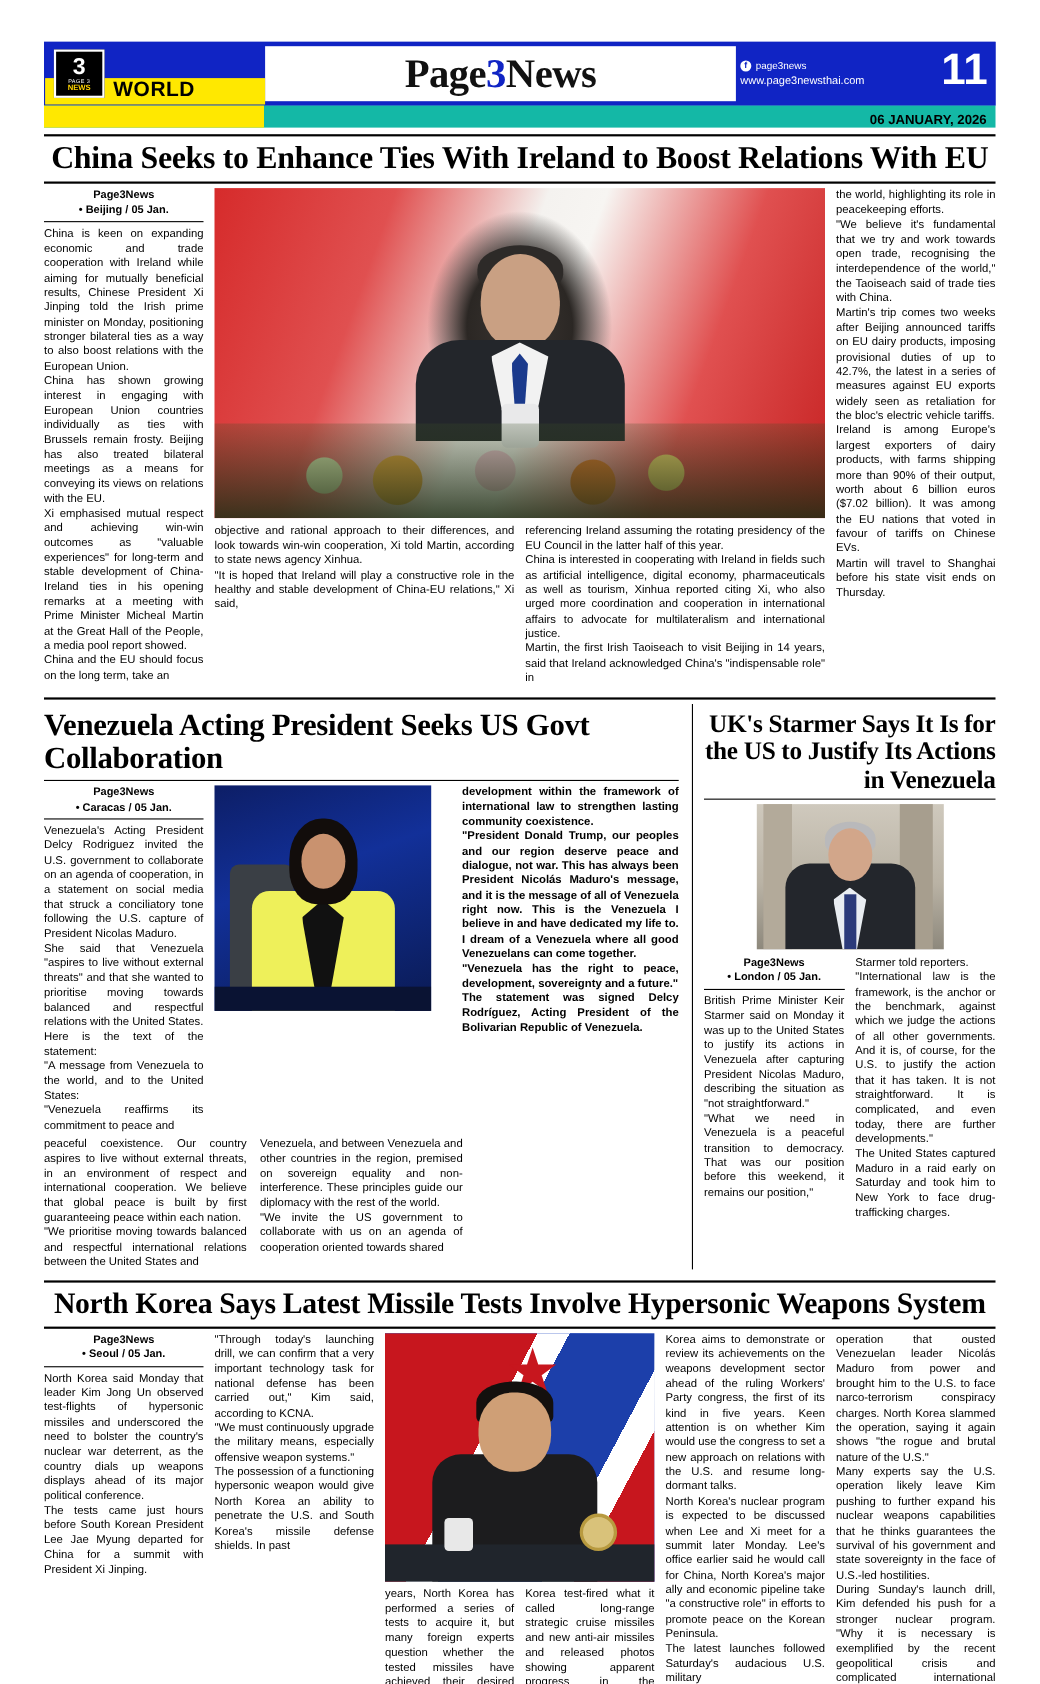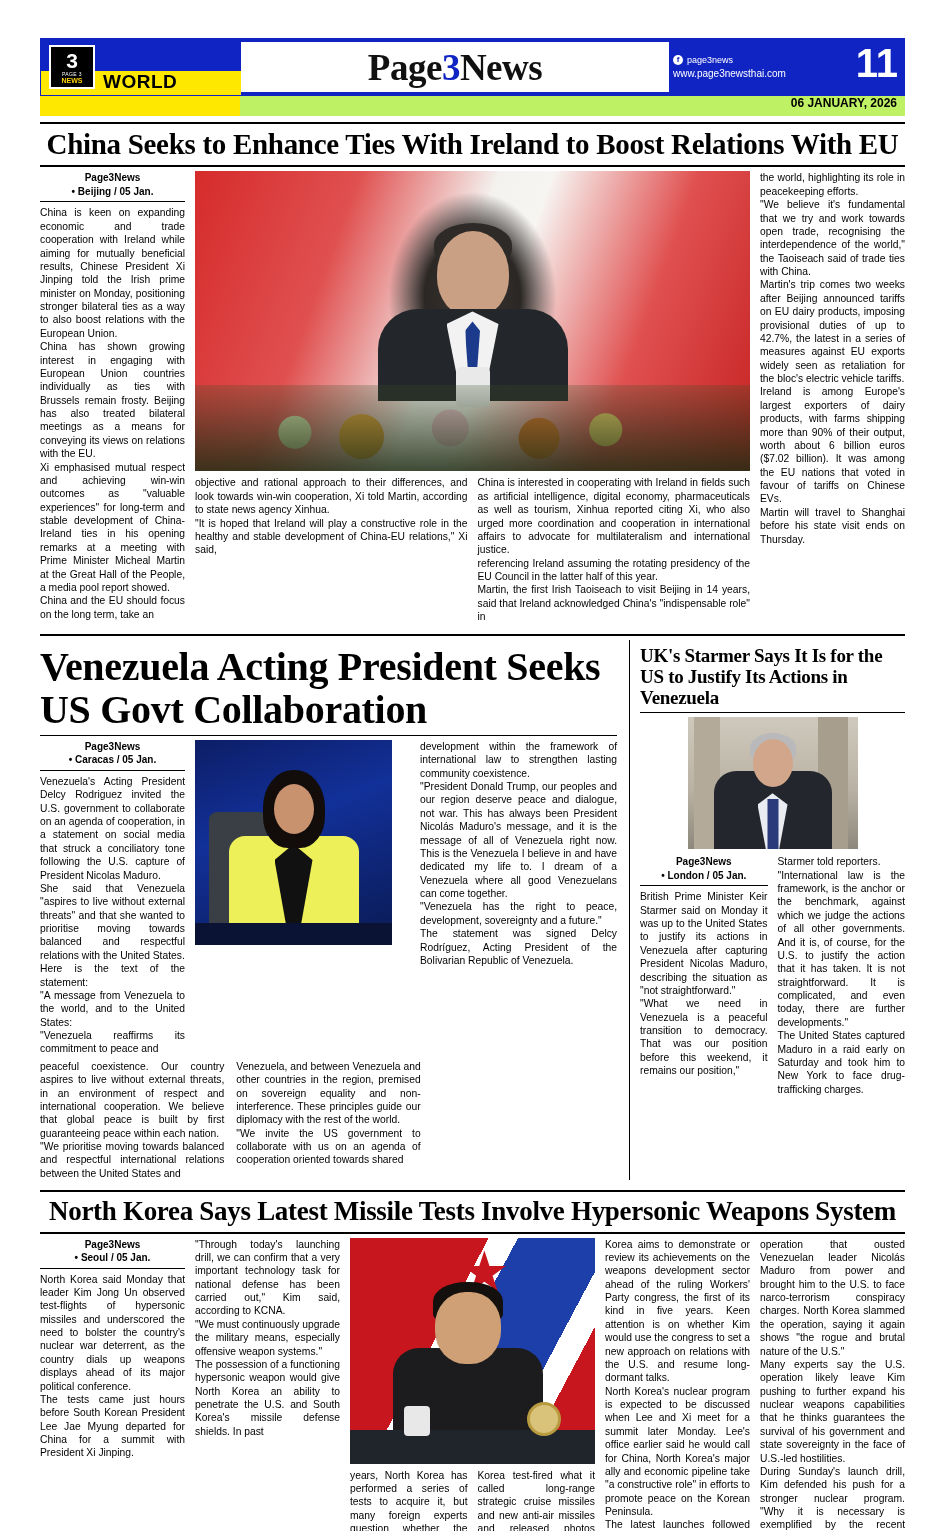--- a/index.html
+++ b/index.html
@@ -89,46 +89,46 @@
     display:inline-block; width:10px; height:10px; border-radius:50%;
     background:#fff; color:#1024c4; font-size:8px; font-weight:bold;
     text-align:center; line-height:10px;
   }
   .site-line { font-size: 10px; margin-top: 3px; }
   .page-num {
     font-size: 40px; font-weight: bold; color:#fff;
     align-self: flex-start; line-height: 1; padding-top: 2px;
   }
   .date-bar {
-    background: #bef264;
+    background: #14b8a6;
     height: 20px;
     display: flex;
-    align-items: flex-start;
+    align-items: flex-end;
     justify-content: flex-end;
     padding-right: 8px;
     font-size: 12px;
     font-weight: bold;
     border-left: 200px solid #ffe800;
     padding-left: 48px;
   }
   h1.headline {
     font-family: "Liberation Serif", serif;
     font-size: 29px;
     font-weight: bold;
     text-align: center;
     margin: 5px 0 4px 0;
     line-height: 1.05;
     letter-spacing: -0.3px;
   }
   h1.headline.big {
-    font-size: 40px;
+    font-size: 28px;
     line-height: 1.08;
     text-align: left;
   }
-  h1.headline.med { font-size: 19px; text-align: left; line-height:1.12;}
+  h1.headline.med { font-size: 23px; text-align: right; line-height:1.12;}
   h1.headline.wide { font-size: 27px; }
 
   
   .byline {
     text-align: center;
     font-size: 10px;
     font-weight: bold;
     line-height: 1.35;
   }
   .byline .src { display:block; }
@@ -342,22 +342,22 @@
           <div class="shirt"></div>
           <div class="tie"></div>
           <div class="mic"></div>
       </div>
       <div class="grid" style="grid-template-columns:1fr 1fr; column-gap:10px; margin-top:5px;">
         <div class="col">
           <p>objective and rational approach to their differences, and look towards win-win cooperation, Xi told Martin, according to state news agency Xinhua.</p>
           <p>"It is hoped that Ireland will play a constructive role in the healthy and stable development of China-EU relations," Xi said,</p>
         </div>
         <div class="col">
+          <p>referencing Ireland assuming the rotating presidency of the EU Council in the latter half of this year.</p>
           <p>China is interested in cooperating with Ireland in fields such as artificial intelligence, digital economy, pharmaceuticals as well as tourism, Xinhua reported citing Xi, who also urged more coordination and cooperation in international affairs to advocate for multilateralism and international justice.</p>
-          <p>referencing Ireland assuming the rotating presidency of the EU Council in the latter half of this year.</p>
           <p>Martin, the first Irish Taoiseach to visit Beijing in 14 years, said that Ireland acknowledged China's "indispensable role" in</p>
         </div>
       </div>
     </div>
 
     <div class="col">
       <p>the world, highlighting its role in peacekeeping efforts.</p>
       <p>"We believe it's fundamental that we try and work towards open trade, recognising the interdependence of the world," the Taoiseach said of trade ties with China.</p>
       <p>Martin's trip comes two weeks after Beijing announced tariffs on EU dairy products, imposing provisional duties of up to 42.7%, the latest in a series of measures against EU exports widely seen as retaliation for the bloc's electric vehicle tariffs.</p>
       <p>Ireland is among Europe's largest exporters of dairy products, with farms shipping more than 90% of their output, worth about 6 billion euros ($7.02 billion). It was among the EU nations that voted in favour of tariffs on Chinese EVs.</p>
@@ -379,21 +379,21 @@
             <span class="loc">• Caracas  / 05 Jan.</span>
           </div>
           <div class="byline-rule"></div>
           <p>Venezuela's Acting President Delcy Rodriguez invited the U.S. government to collaborate on an agenda of cooperation, in a statement on social media that struck a conciliatory tone following the U.S. capture of President Nicolas Maduro.</p>
           <p>She said that Venezuela "aspires to live without external threats" and that she wanted to prioritise moving towards balanced and respectful relations with the United States.</p>
           <p>Here is the text of the statement:</p>
           <p>"A message from Venezuela to the world, and to the United States:</p>
           <p>"Venezuela reaffirms its commitment to peace and</p>
         </div>
         <div>
-          <div class="grid" style="grid-template-columns: 1fr 1fr; column-gap:28px;">
+          <div class="grid" style="grid-template-columns: 1fr 1fr; column-gap:28px;font-weight:bold;">
             <div class="photo ph-delcy">
               <div class="chair"></div>
               <div class="jacket"></div>
               <div class="blouse"></div>
               <div class="hair"></div>
               <div class="face"></div>
               <div class="desk"></div>
             </div>
             <div class="col">
               <p>development within the framework of international law to strengthen lasting community coexistence.</p>

